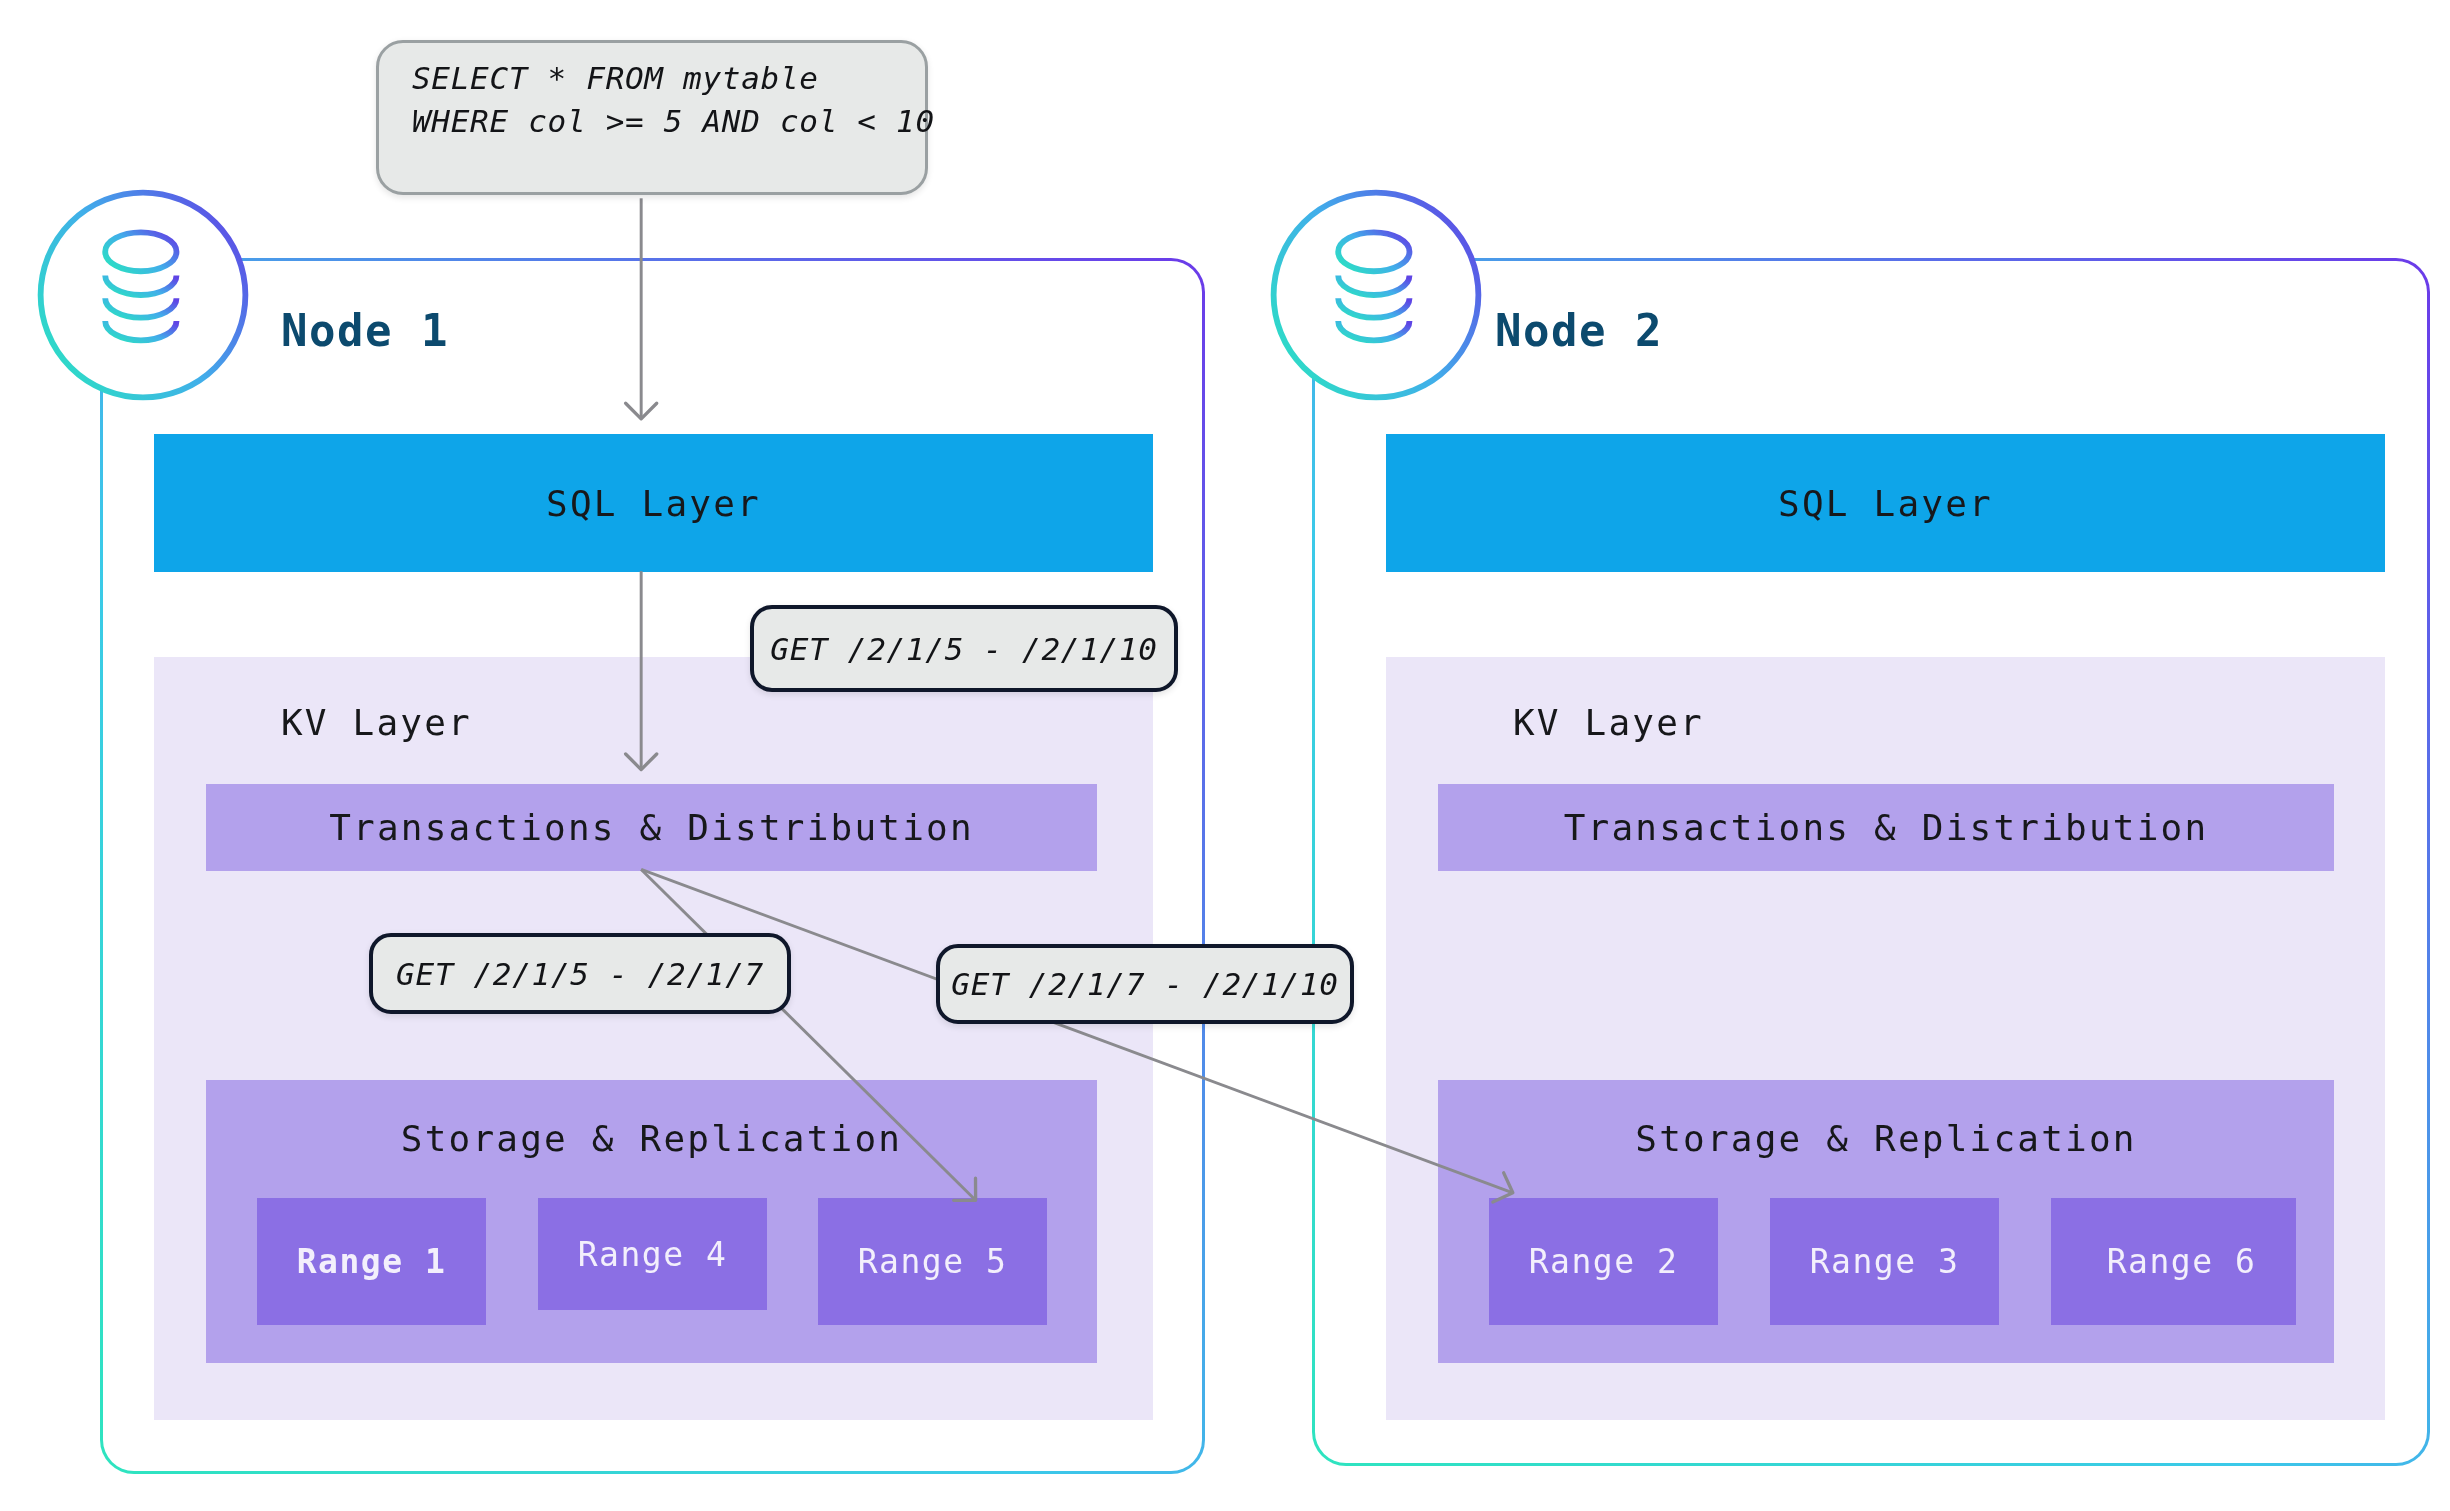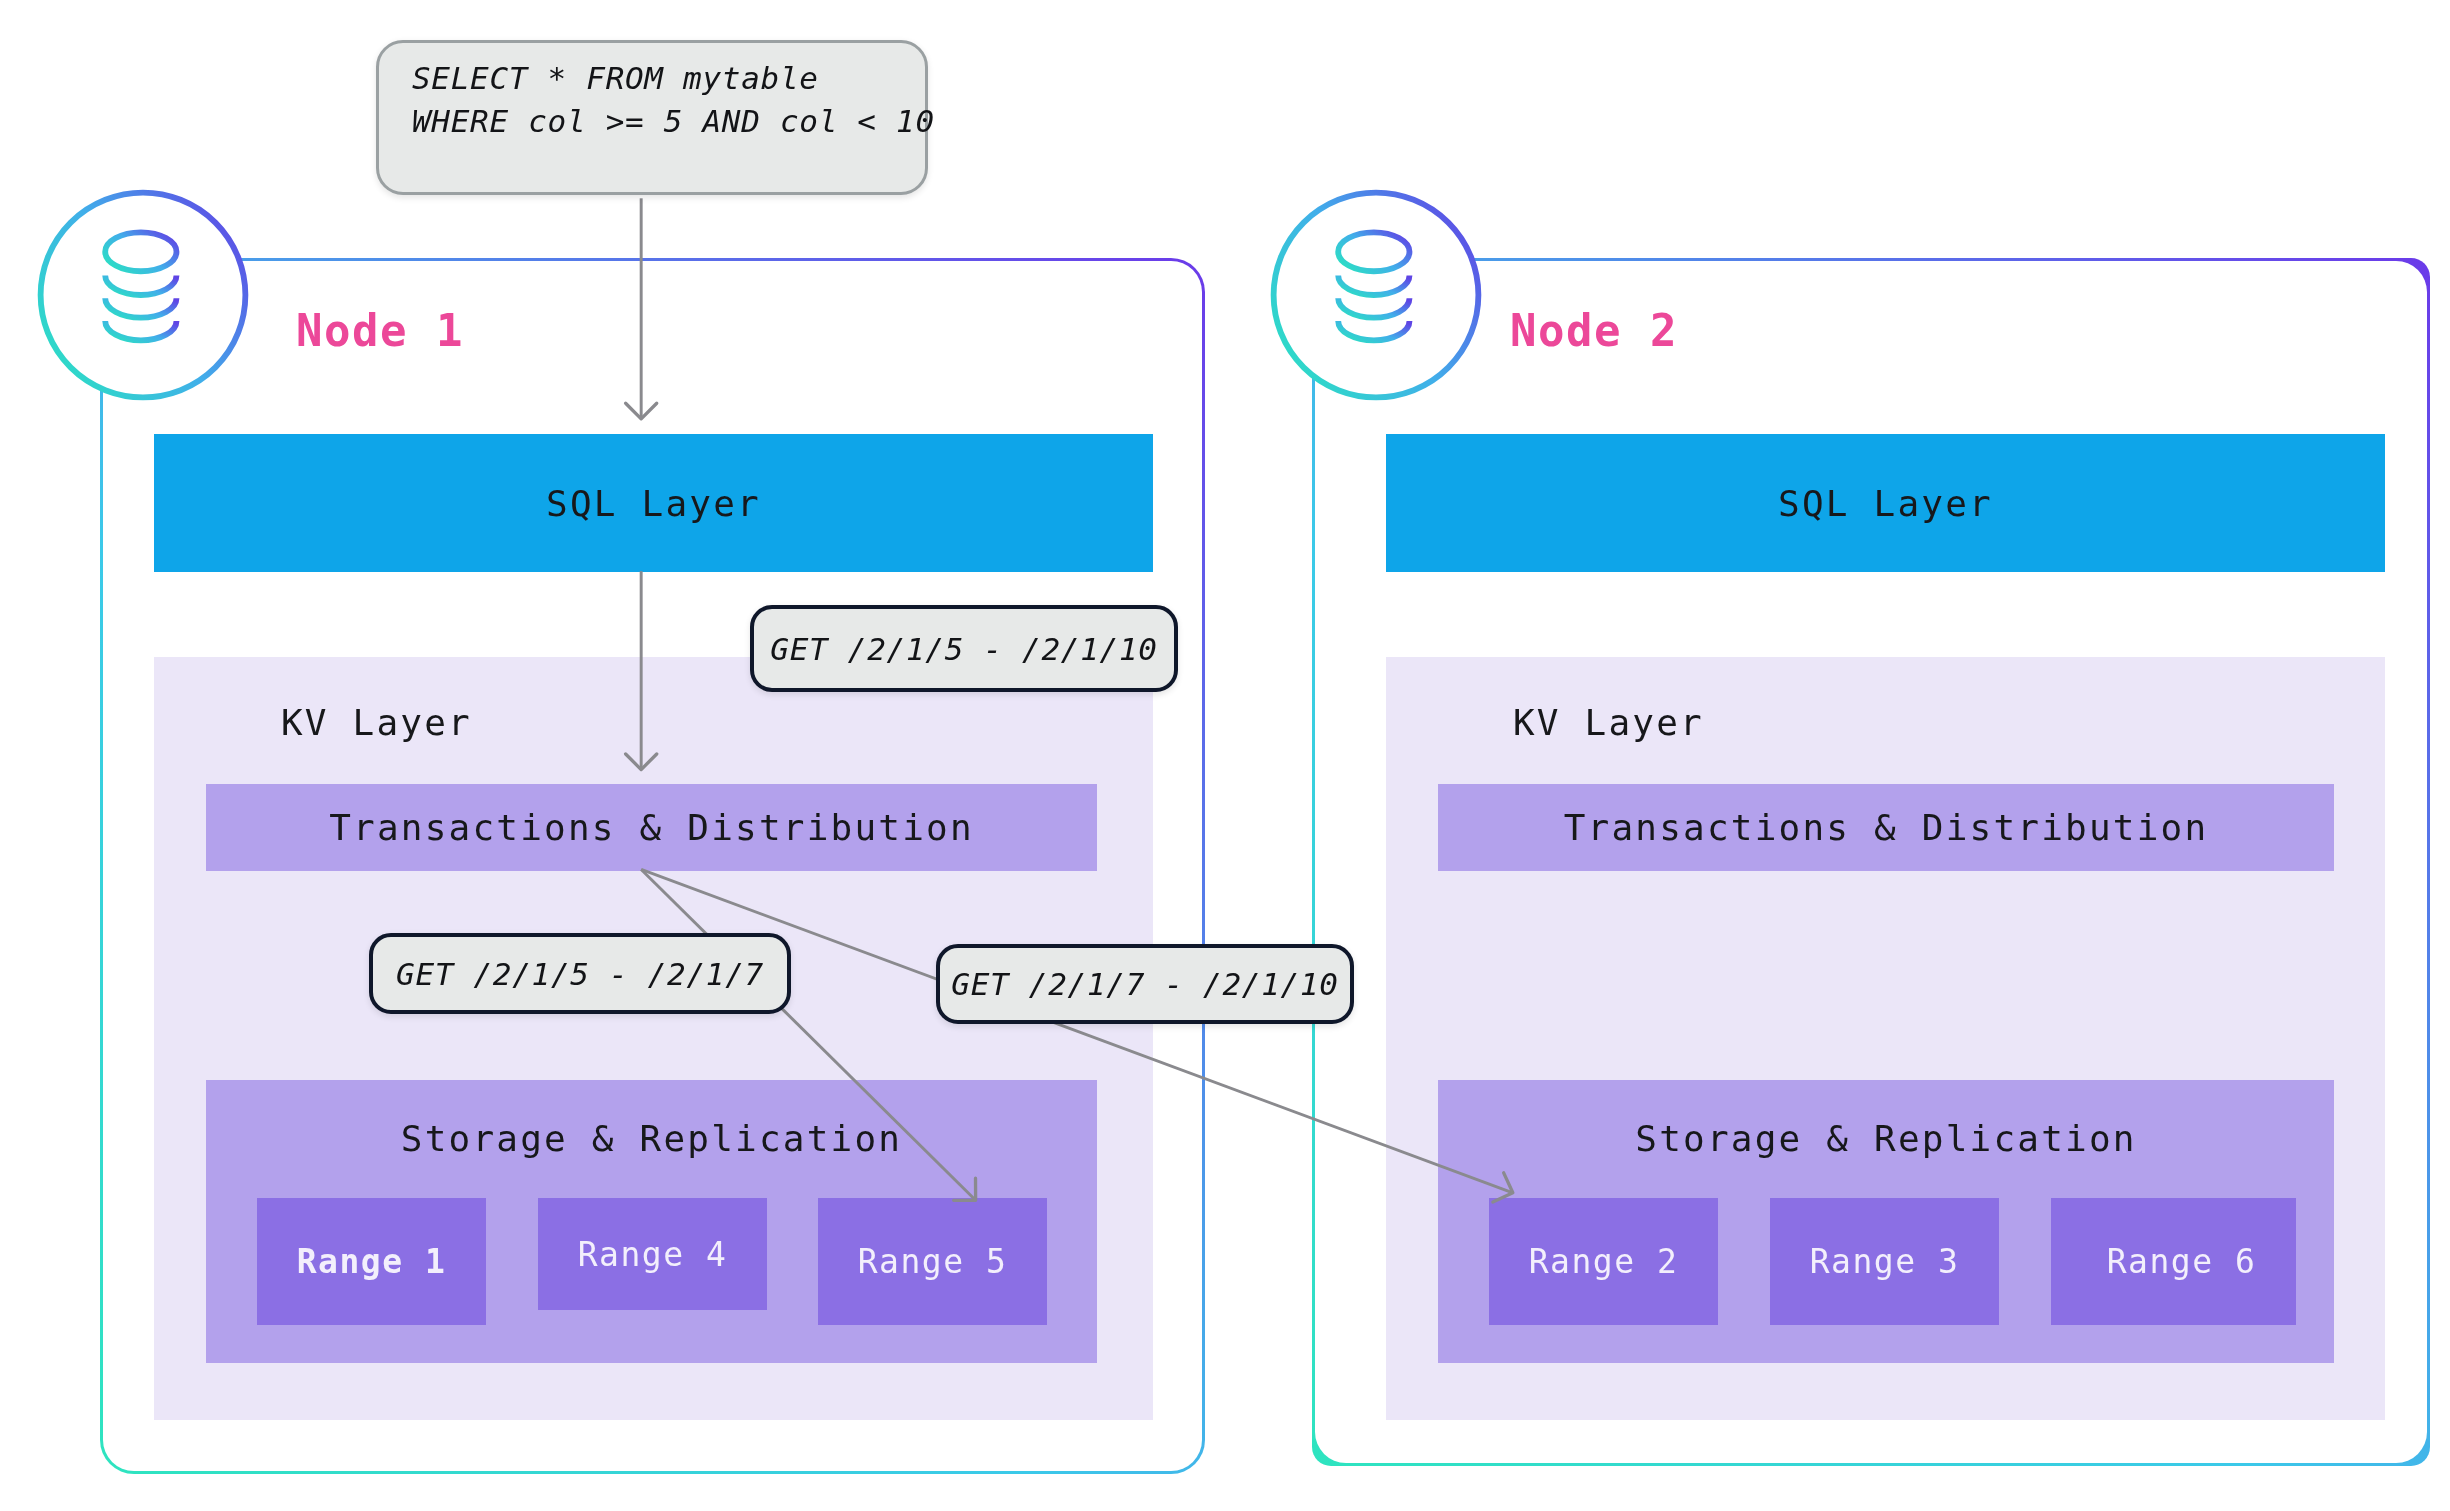--- a/index.html
+++ b/index.html
@@ -23,23 +23,22 @@
   .node-inner{
     position:relative;
     width:100%;height:100%;
     background:#ffffff;
     border-radius:31px;
   }
   .node-title{
     position:absolute;
     font-size:44px;font-weight:bold;
     letter-spacing:1.5px;
-    color:#ec4899;
-    white-space:pre;
-    margin-left:15px;
+    color:#0c4a6e;
+    white-space:pre;
   }
   
   .sql-bar{
     position:absolute;
     background:#0ea5e9;
     display:flex;align-items:center;justify-content:center;
     font-size:36px;letter-spacing:2.2px;
   }
   .kv-panel{
     position:absolute;
@@ -143,21 +142,21 @@
         <div class="range-box" style="left:332px;top:118px;width:229px;height:112px;">
           <span>Range 4</span>
         </div>
         <div class="range-box" style="left:612px;top:118px;width:229px;height:127px;">
           <span>Range 5</span>
         </div>
       </div>
     </div>
   </div>
 
-  <div class="node" style="left:1312px;top:258px;width:1118px;height:1208px;border-radius:19px;">
+  <div class="node" style="left:1312px;top:258px;width:1118px;height:1208px;">
     <div class="node-inner">
       <div class="node-title" style="left:180px;top:44px;">Node 2</div>
 
       <div class="sql-bar" style="left:71px;top:173px;width:999px;height:138px;">
         <span>SQL Layer</span>
       </div>
 
       <div class="kv-panel" style="left:71px;top:396px;width:999px;height:763px;"></div>
       <div class="kv-label" style="left:198px;top:441px;">KV Layer</div>
 

